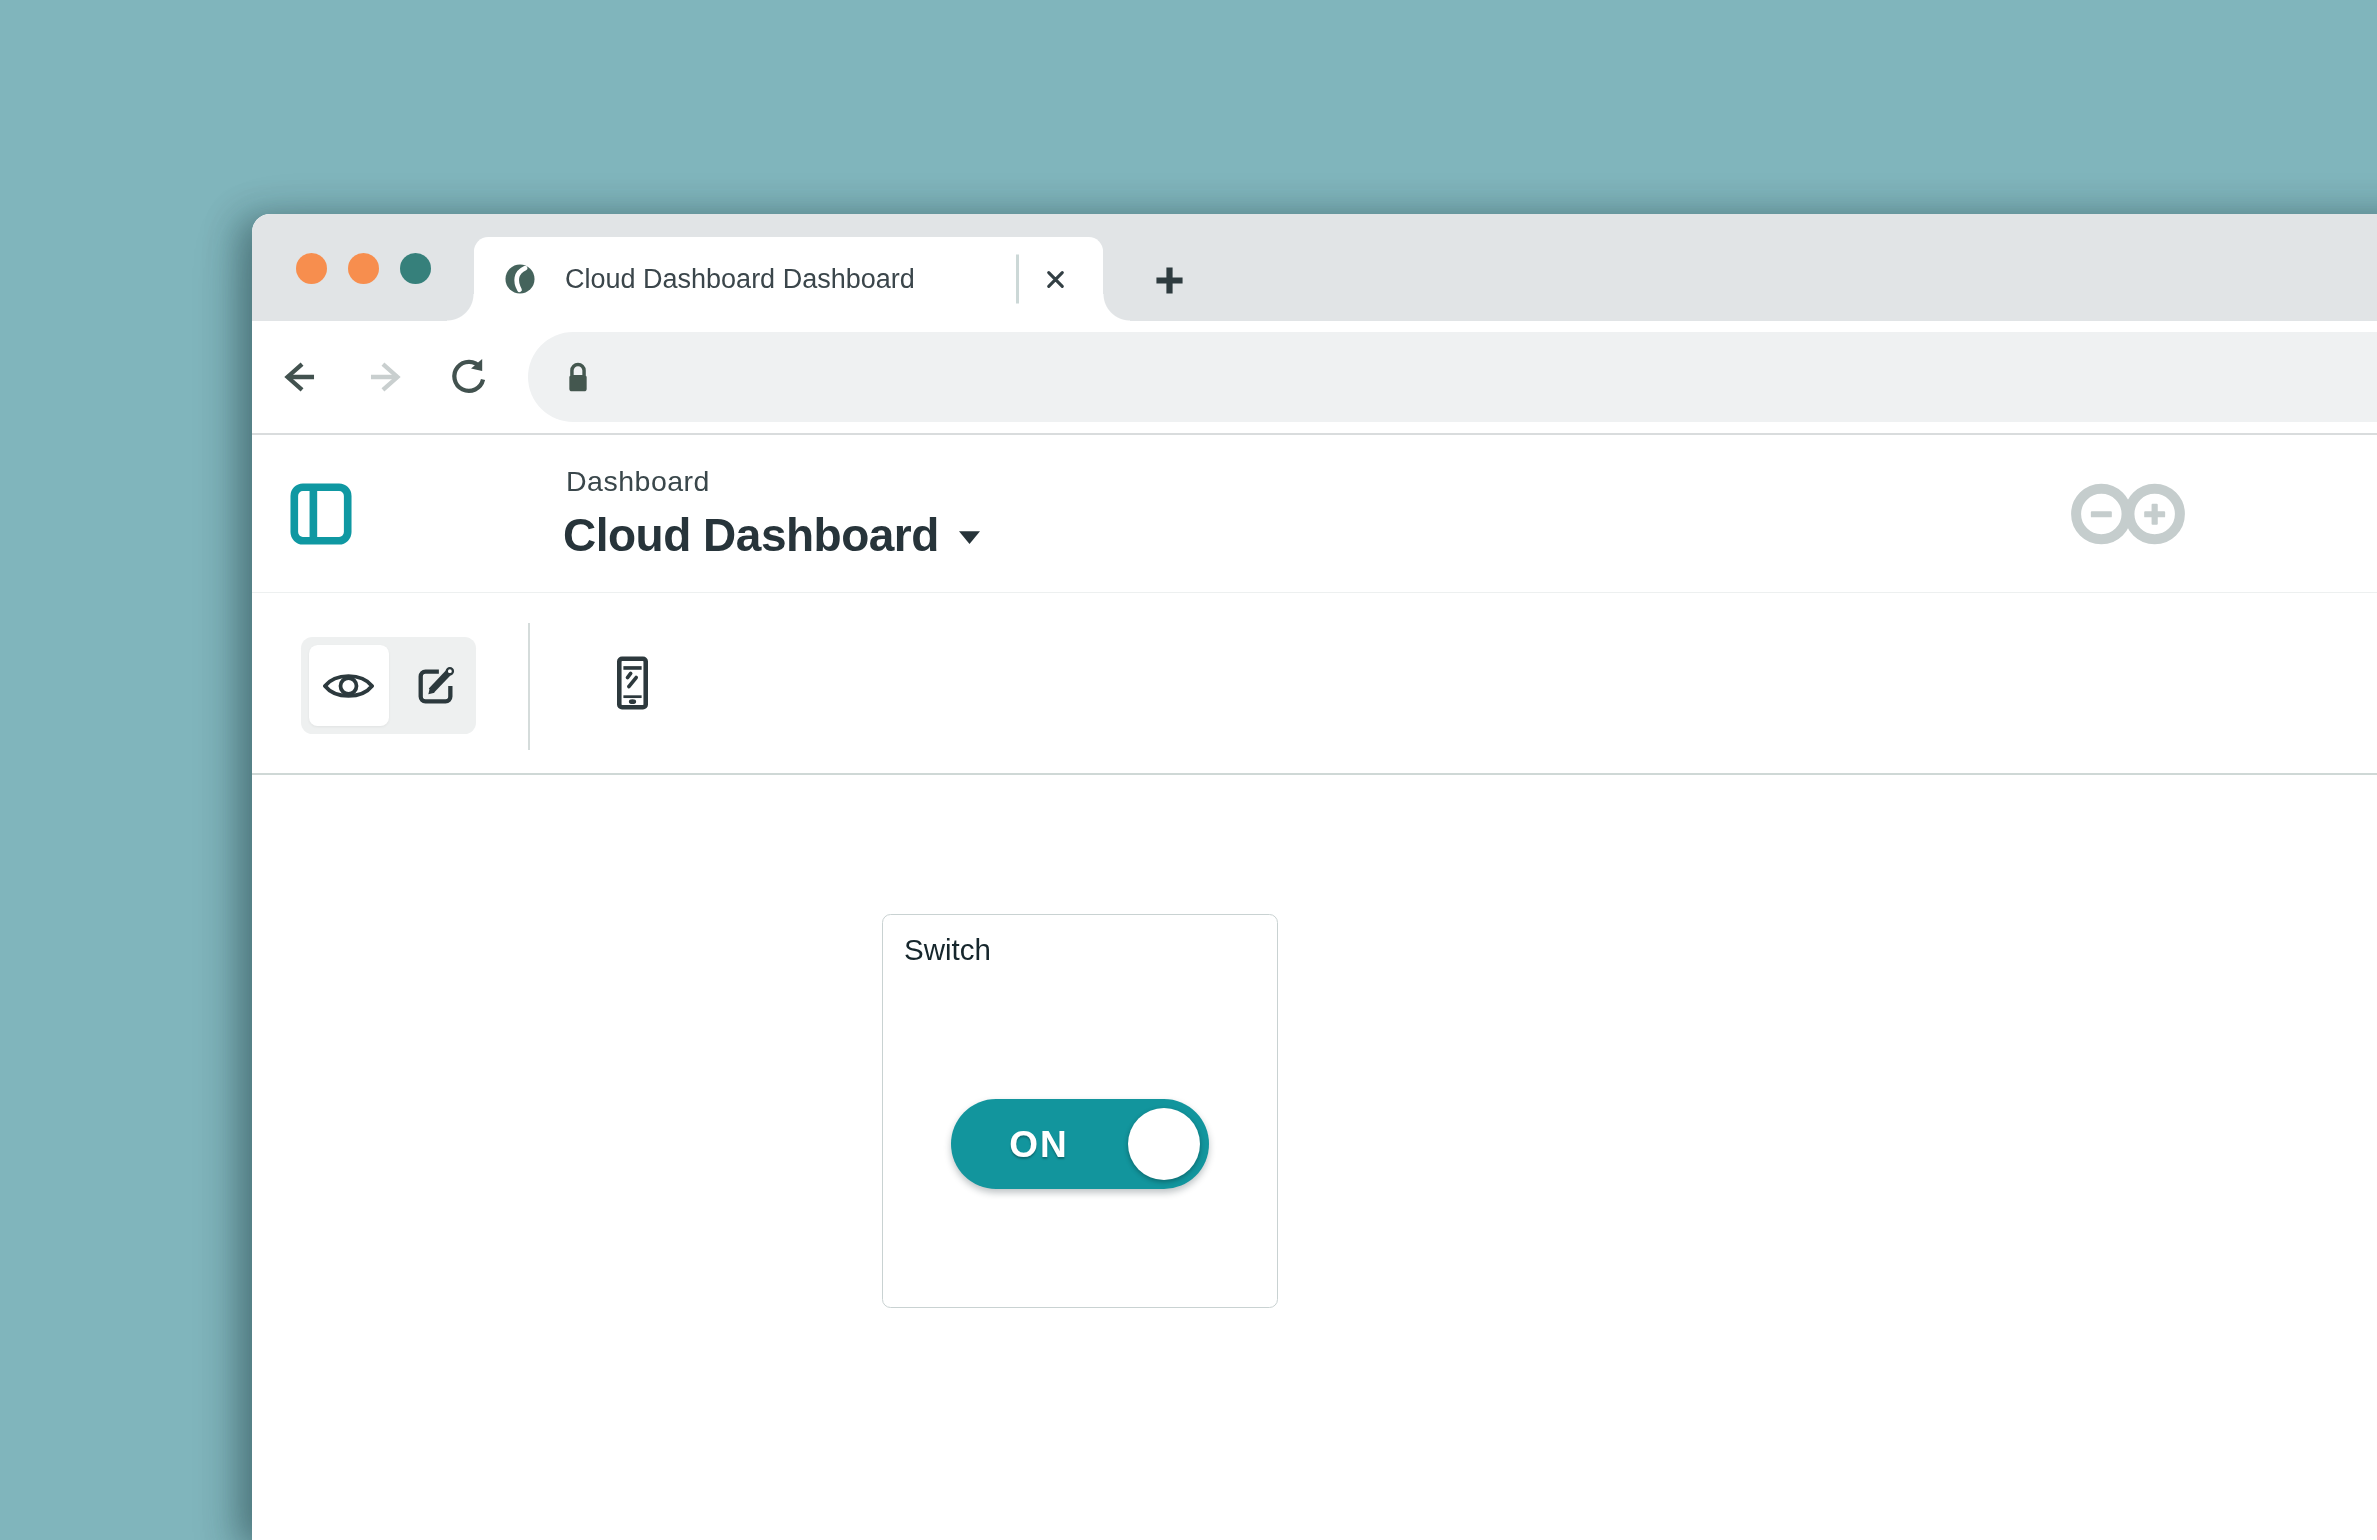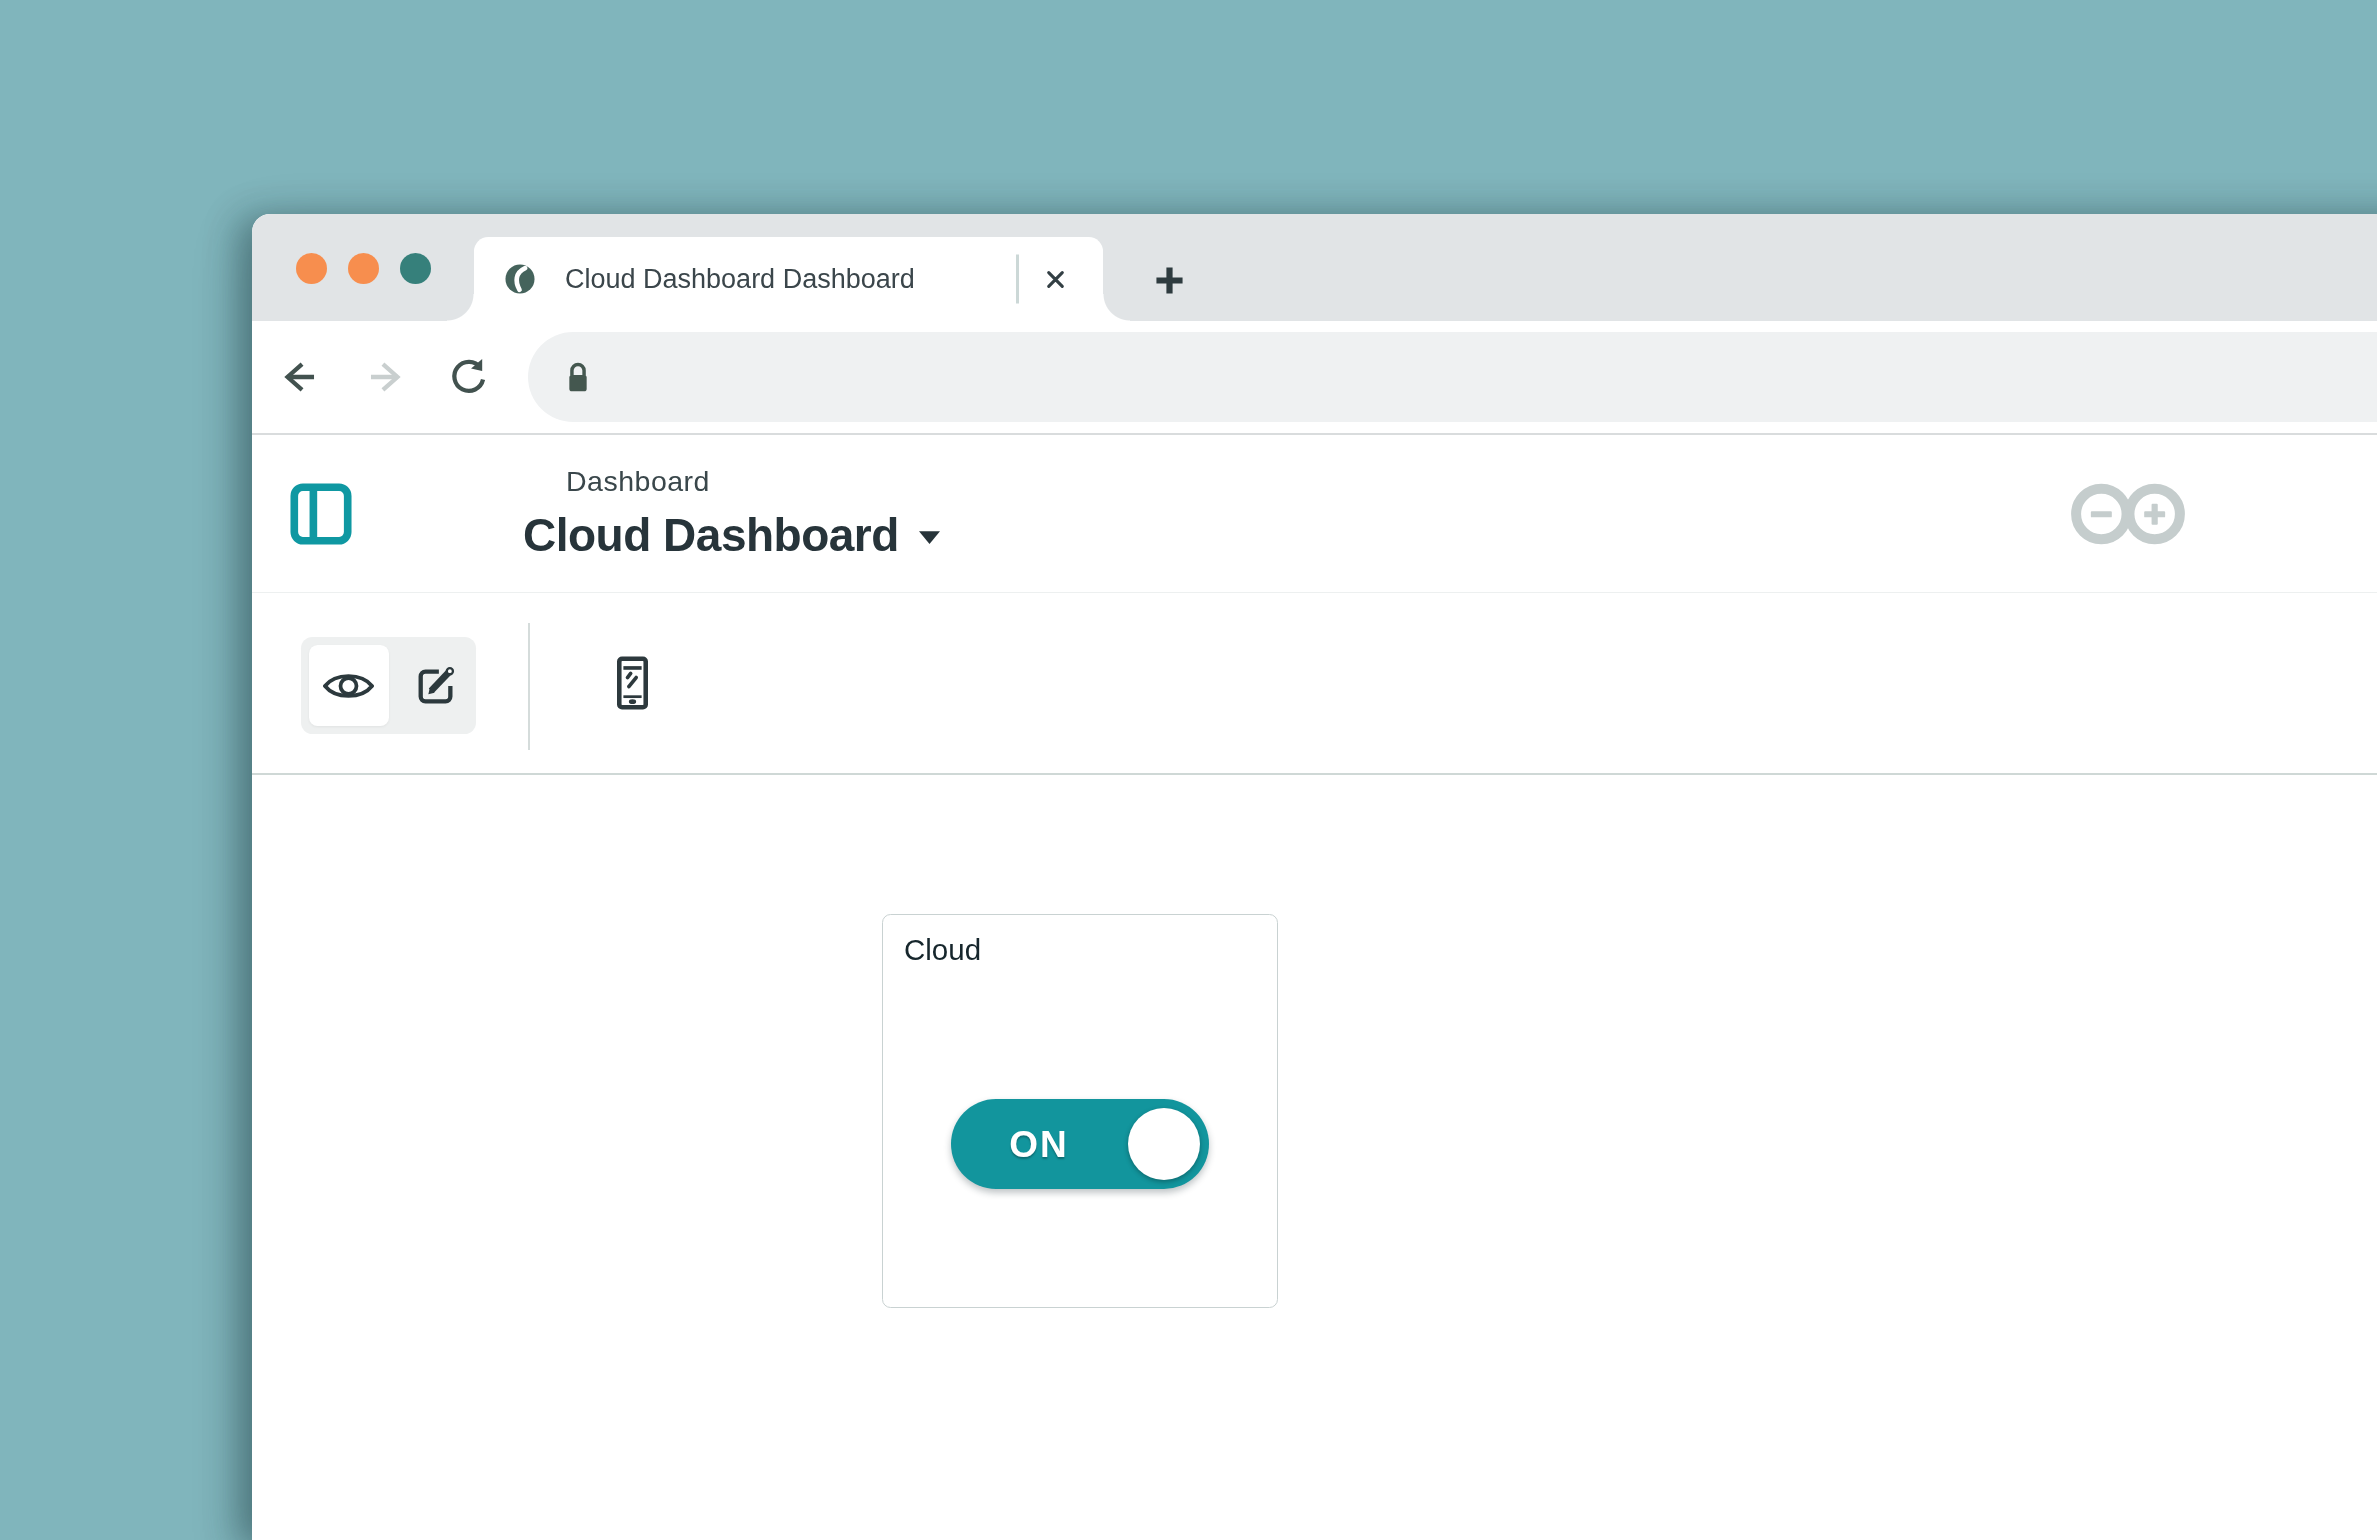--- a/index.html
+++ b/index.html
@@ -49,21 +49,21 @@
     position:absolute; left:276px; top:11.4px; width:2268px; height:90px;
     background:#eff1f2; border-radius:45px; display:flex; align-items:center; padding-left:37px;
   }
 
   
   .appheader { position:relative; height:158px; background:#fff; border-bottom:1.9px solid #edf0f0; flex:none;
     display:flex; align-items:center; }
   .panel-btn { margin-left:38px; width:62px; height:62px; flex:none; cursor:pointer; }
   .titles { margin-left:171px; }
   .eyebrow { font-size:28.5px; color:#3a474b; letter-spacing:0.5px;margin-left:43px; }
-  .title-row { margin-top:10.5px; display:flex; align-items:center; gap:20px; }
+  .title-row { margin-top:10.5px; display:flex; align-items:center; gap:20px;margin-left:40px; }
   .app-title { font-size:46px; font-weight:700; color:#27343a; letter-spacing:-0.5px; }
   .caret { width:21px; height:13.3px; margin-top:5.7px; cursor:pointer; }
   .ard-logo { position:absolute; left:1816px; top:50%; transform:translateY(-50%); }
 
   
   .toolbar { position:relative; height:182px; background:#fff; border-bottom:2.9px solid #cfd8d6; flex:none; }
   .segmented { position:absolute; left:49px; top:44px; width:175px; height:97px;
     background:#eef0f0; border-radius:11.4px; display:flex; }
   .seg { flex:1; display:flex; align-items:center; justify-content:center; cursor:pointer; }
   .seg.active { margin:7.6px; background:#fff; border-radius:8.6px; box-shadow:0 1px 2.9px rgba(0,0,0,.06); }
@@ -192,21 +192,21 @@
       <line x1="7" y1="12.5" x2="27" y2="12.5" stroke="#2d393d" stroke-width="4"></line>
       <line x1="7" y1="44" x2="27" y2="44" stroke="#2d393d" stroke-width="3"></line>
       <ellipse cx="17" cy="49.5" rx="4" ry="2.6" fill="#2d393d"></ellipse>
       <path d="M11.5 23 L15 18.5" stroke="#2d393d" stroke-width="4" stroke-linecap="round"></path>
       <path d="M13 33 L21 23" stroke="#2d393d" stroke-width="4" stroke-linecap="round"></path>
     </svg>
   </div>
 
   <div class="content">
     <div class="card">
-      <div class="card-label">Cloud</div>
+      <div class="card-label">Switch</div>
       <div class="toggle">
         <div class="toggle-text">ON</div>
         <div class="knob"></div>
       </div>
     </div>
   </div>
 
 </div>
 
 

